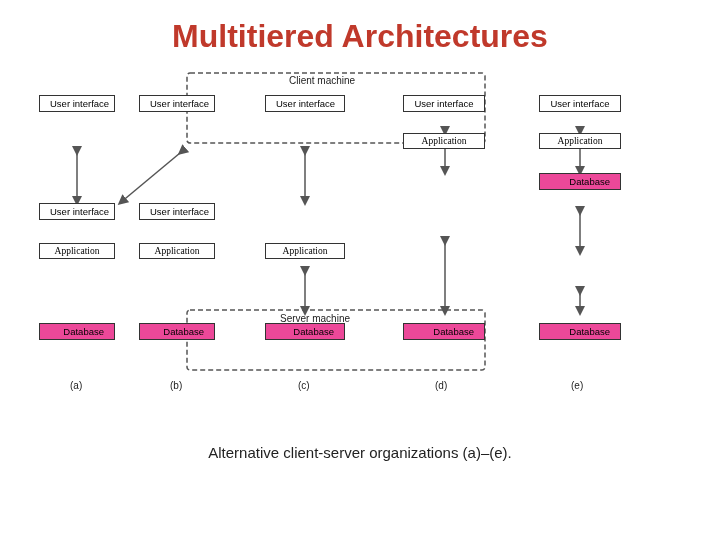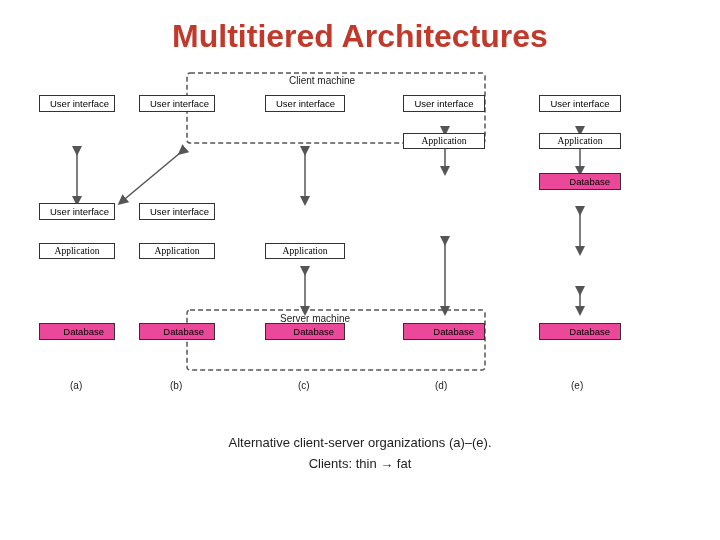--- a/index.html
+++ b/index.html
@@ -22,23 +22,23 @@
       text-align: center;
     }
     .diagram-area {
       width: 690px;
       height: 360px;
       position: relative;
       margin: 0 auto;
     }
     .caption {
       text-align: center;
-      font-size: 13px;
+      font-size: 15px;
       color: #222;
-      margin-top: 8px;
+      margin-top: 16px;
       line-height: 1.6;
     }
     
     .box {
       position: absolute;
       border: 1px solid #333;
       background: #fff;
       font-size: 9.5px;
       text-align: center;
       padding: 2px 10px;
@@ -137,14 +137,13 @@
   <div class="box box-app" style="left:524px;top:68px;width:82px;">Application</div>
   <div class="box box-db" style="left:524px;top:108px;width:82px;">Database</div>
 
   <div class="box box-db" style="left:524px;top:258px;width:82px;">Database</div>
   <div class="label" style="left:556px;top:315px;">(e)</div>
 
 </div>
 
 <div class="caption">
   <div>Alternative client-server organizations (a)–(e).</div>
-  <div>Clients: thin → fat</div>
 </div>
 
 </body></html>

